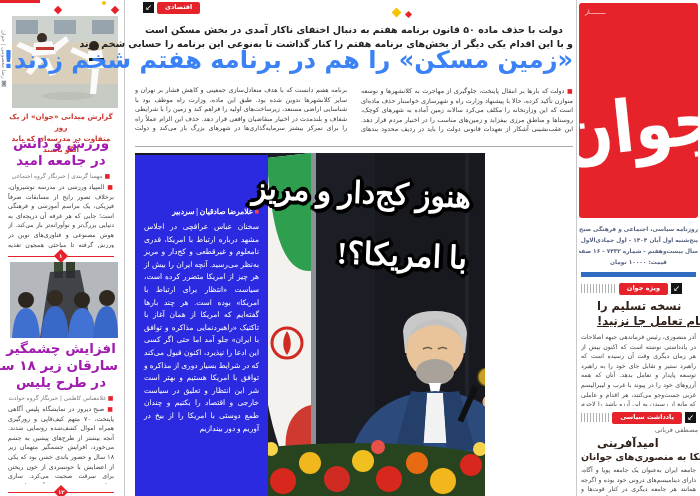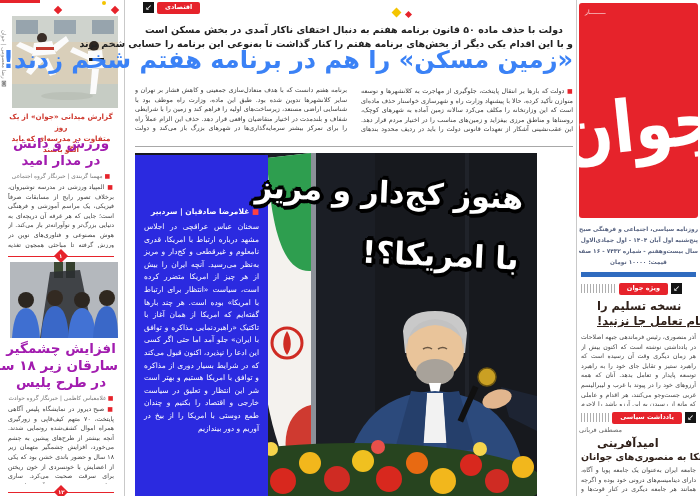--- a/index.html
+++ b/index.html
@@ -54,21 +54,21 @@
   .lede { position:absolute; left:0; width:438px; text-align:center; font-size:9.5px;
           font-weight:bold; color:#222; white-space:nowrap;margin-top:8px; }
   #main-headline { position:absolute; left:0; top:46px; width:438px; text-align:center;
                    font-size:24px; font-weight:bold; color:#3b82f6; white-space:nowrap; letter-spacing:-0.5px; }
   #main-body { position:absolute; left:0; top:86px; width:438px; height:56px; overflow:hidden;
                column-count:2; column-gap:14px; font-size:6.4px; line-height:1.5;
                text-align:justify; color:#3a3a3a; }
   #main-hr { position:absolute; left:0; top:146px; width:438px; height:1px; background:#a8a8a8; }
 
   
-  #photo-wrap { position:absolute; left:0; top:153px; width:402px; height:343px; overflow:hidden; }
+  #photo-wrap { position:absolute; left:0; top:153px; width:350px; height:343px; overflow:hidden;font-family:Liberation Serif, serif; }
   #photo-svg { position:absolute; left:0; top:0; }
   #editorial-box { position:absolute; left:0; top:2px; width:133px; height:341px;
                    background:#2b2ae0; padding-top:52px; }
   #editorial-byline { padding:0 9px; color:#fff; font-size:7.5px; font-weight:bold; text-align:right; }
   #editorial-byline .bullet { color:#ff4040; }
   #editorial-text { padding:5px 9px; color:#fff; font-size:7.5px; line-height:1.68;
                     text-align:justify; overflow:hidden; }
   .ovl { position:absolute; color:#fff; font-weight:bold; white-space:nowrap;
          transform:rotate(2.5deg);
          text-shadow:
@@ -90,21 +90,21 @@
   #rc-info { position:absolute; left:0; top:224px; width:119px; text-align:center;
              font-size:5.8px; font-weight:bold; color:#55617f; line-height:1.9; }
   #rc-info div { white-space:nowrap; overflow:hidden; }
   #rc-bluebar { position:absolute; left:2px; top:272px; width:115px; height:5px; background:#2f6bbf; }
   #rc-row1 { left:2px; top:283px; width:101px; }
   #rc-row2 { left:2px; top:412px; width:115px; }
   .rc-head { position:absolute; left:18px; width:119px; text-align:left; font-weight:bold;
              color:#30211a; white-space:nowrap; }
   #rc-h1a { top:299px; font-size:11.5px; }
   #rc-h1b { top:314px; font-size:11.5px;text-decoration:underline; }
-  #rc-byline2 { position:absolute; left:0; top:426px; width:119px; text-align:left;
+  #rc-byline2 { position:absolute; left:0; top:426px; width:119px; text-align:right;
                 font-size:6.5px; color:#666; }
   #rc-h2a { top:436px; font-size:11.5px; }
   #rc-h2b { top:451px; font-size:9.5px; }
   .rc-body { position:absolute; left:2px; width:115px; font-size:6.2px; line-height:1.55;
              text-align:justify; color:#444; overflow:hidden; }
   #rc-body1 { top:332px; height:74px; }
   #rc-body2 { top:465px; height:31px; }
 </style>
 </head>
 <body>
@@ -149,21 +149,21 @@
       <rect x="77" y="42" width="15" height="3" fill="#1d1d1d"></rect>
       <ellipse cx="55" cy="80" rx="26" ry="4" fill="#b6bcb4" opacity="0.7"></ellipse>
     </svg>
 
     <div id="lc-caption">
       <div>گزارش میدانی «جوان» از یک روز</div>
       <div>متفاوت در مدرسه‌ای که باید الگو باشند</div>
     </div>
 
     <div class="lc-head" style="top:131px;">ورزش و دانش</div>
-    <div class="lc-head" style="top:148px;">در مدار امید</div>
+    <div class="lc-head" style="top:148px;">در جامعه امید</div>
 
     <div class="lc-byline" style="top:168px;">
       <span class="bullet">■</span>
       <span>مهسا گربندی | خبرنگار گروه اجتماعی</span>
     </div>
 
     <div class="lc-body" style="top:178px; height:66px;">
       <span class="lead-bullet">■</span>
       <span>المپیاد ورزشی در مدرسه نوشیروان، برخلاف تصور رایج از مسابقات صرفاً فیزیکی، یک مراسم آموزشی و فرهنگی است؛ جایی که هر غرفه آن دریچه‌ای به دنیایی بزرگ‌تر و نوآورانه‌تر باز می‌کند. از هوش مصنوعی و فناوری‌های نوین در ورزش گرفته تا مباحثی همچون تغذیه سالم، سلامت روان و کارآفرینی، همه در کنار هم جمع شده‌اند تا نشان دهند ورزش فراتر از مسابقه، رکورد و قهرمانی است. از همان لحظه ورود، جوی خاص و متفاوت به چشم می‌خورد؛ چهره دانش‌آموزان از شادی و هیجان می‌درخشید و شور مشارکت در نگاهشان موج می‌زند</span>
     </div>

